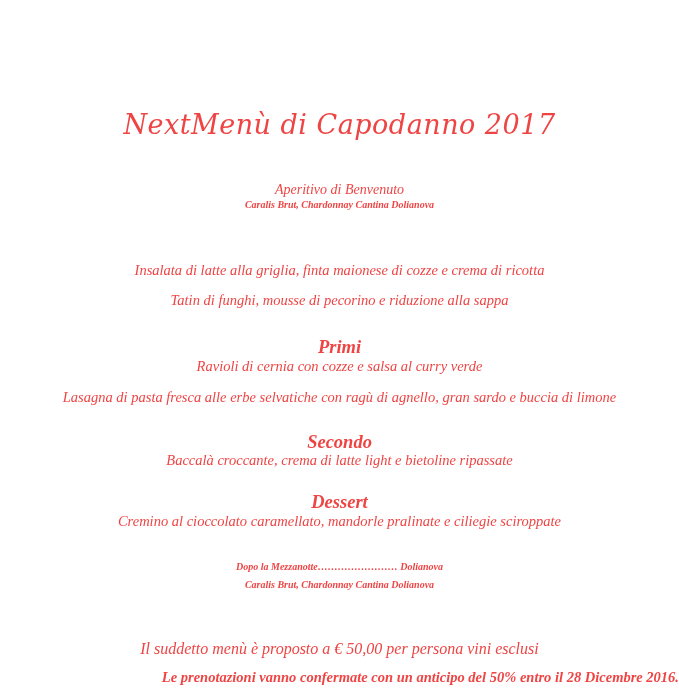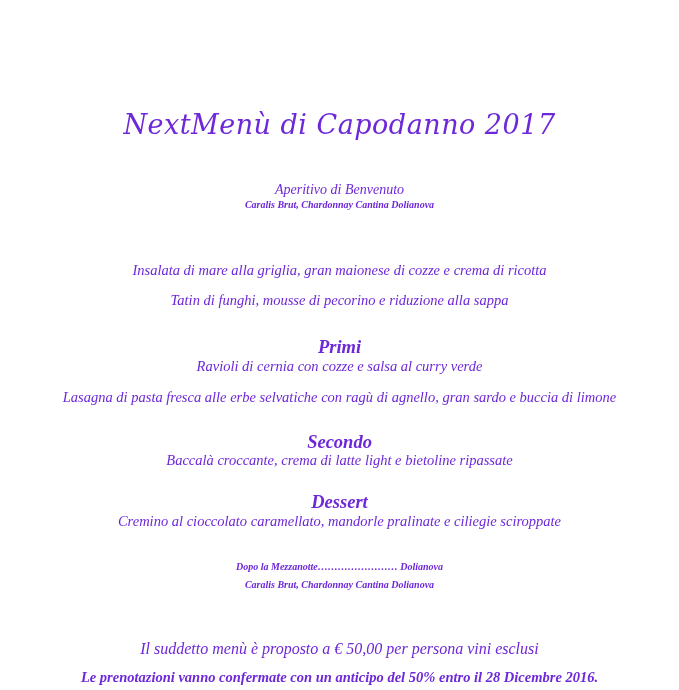--- a/index.html
+++ b/index.html
@@ -14,21 +14,21 @@
     background: #ffffff;
     overflow: hidden;
     font-family: "Liberation Serif", serif;
   }
   .line {
     position: absolute;
     left: 0;
     right: 0;
     text-align: center;
     font-style: italic;
-    color: #6d28d9;
+    color: #ef4444;
     line-height: 1.15;
     white-space: nowrap;
   }
   .title {
     font-family: "DejaVu Serif", "Liberation Serif", serif;
     font-size: 27px;
     font-weight: 400;
     letter-spacing: 0.5px;
   }
   .heading {
@@ -47,35 +47,36 @@
     font-size: 14px;
     font-weight: 400;
   }
   .footer-note {
     font-size: 16px;
     font-weight: 400;
   }
   .footer-bold {
     font-size: 14.5px;
     font-weight: 700;
+    text-align: right;
   }
 </style>
 </head>
 <body>
 
 <div class="page">
 
   <div class="line title" style="top:109px">NextMenù di Capodanno 2017</div>
 
   <div class="line small-label" style="top:182px">Aperitivo di Benvenuto</div>
 
   <div class="line wine" style="top:199px">Caralis Brut, Chardonnay Cantina Dolianova</div>
 
 
-  <div class="line dish" style="top:262px">Insalata di mare alla griglia, gran maionese di cozze e crema di ricotta</div>
+  <div class="line dish" style="top:262px">Insalata di latte alla griglia, finta maionese di cozze e crema di ricotta</div>
 
   <div class="line heading" style="top:337px">Primi</div>
 
   <div class="line dish" style="top:292px">Tatin di funghi, mousse di pecorino e riduzione alla sappa</div>
 
   <div class="line dish" style="top:358px">Ravioli di cernia con cozze e salsa al curry verde</div>
 
   <div class="line heading" style="top:432px">Secondo</div>
 
   <div class="line dish" style="top:389px">Lasagna di pasta fresca alle erbe selvatiche con ragù di agnello, gran sardo e buccia di limone</div>

